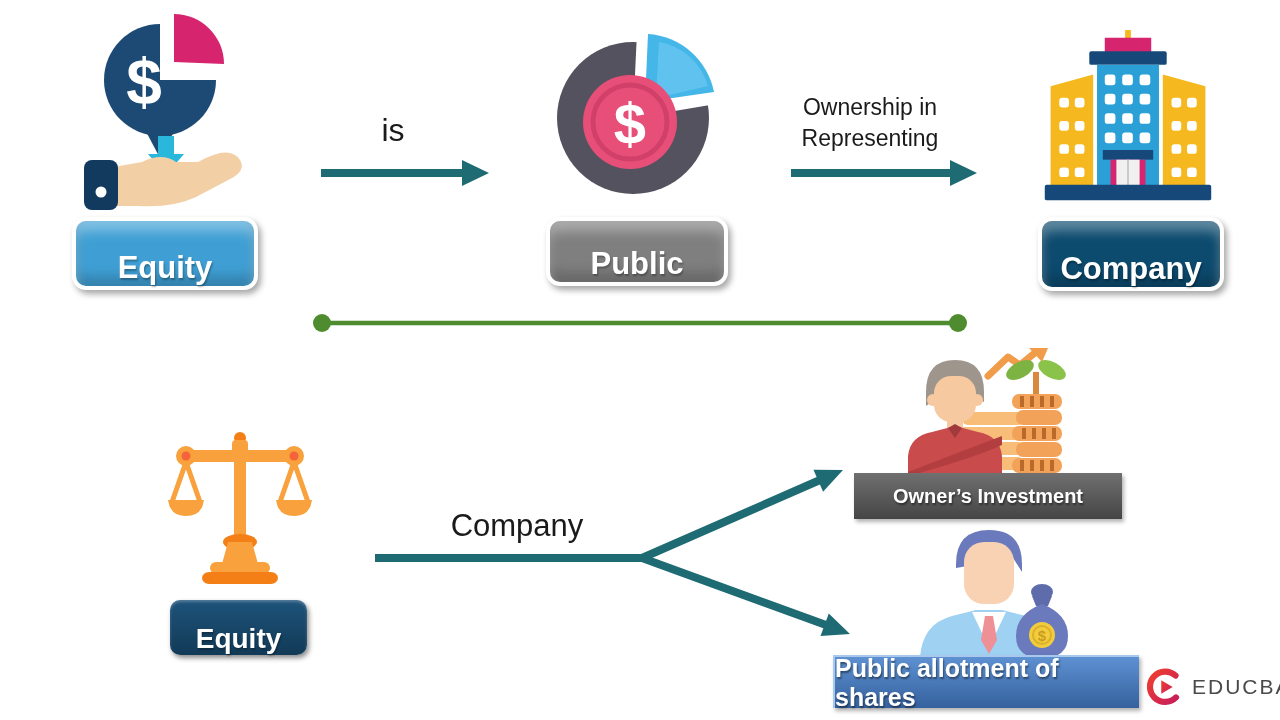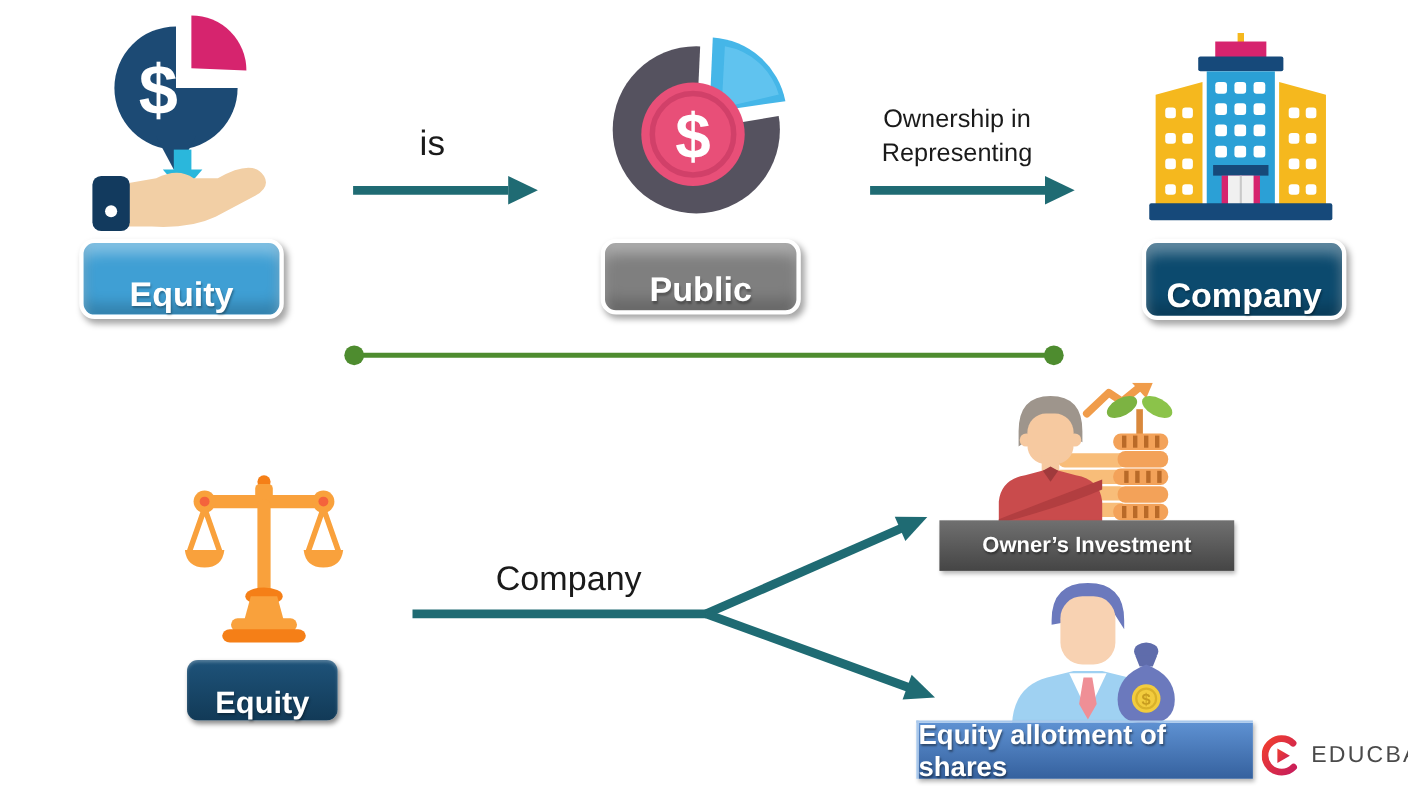--- a/index.html
+++ b/index.html
@@ -242,21 +242,21 @@
     <polygon points="64,88 98,88 81,124" fill="#ffffff"></polygon>
     <polygon points="77,92 85,92 89,116 81,130 73,116" fill="#ef8f96"></polygon>
     <ellipse cx="134" cy="68" rx="11" ry="8" fill="#5f6cab"></ellipse>
     <polygon points="124,72 144,72 140,82 128,82" fill="#5f6cab"></polygon>
     <path d="M 134,80 Q 160,90 160,112 Q 160,134 134,134 Q 108,134 108,112 Q 108,90 134,80 Z" fill="#6b79bd"></path>
     <circle cx="134" cy="111" r="13" fill="#f2cc3d"></circle>
     <circle cx="134" cy="111" r="9" fill="none" stroke="#d9b12a" stroke-width="2"></circle>
     <text x="134" y="117" text-anchor="middle" font-size="15" font-weight="bold" fill="#c79c20">$</text>
   </svg>
   <div class="banner banner-public">
-    <span>Equity allotment of shares</span>
+    <span>Public allotment of shares</span>
   </div>
 
   <div class="logo-wrap">
     <svg width="38" height="38" viewBox="0 0 40 40">
       <defs>
         <linearGradient id="lg" x1="0" y1="0" x2="1" y2="1">
           <stop offset="0" stop-color="#f03e2e"></stop>
             <stop offset="1" stop-color="#c81e5a"></stop>
         </linearGradient>
       </defs>

